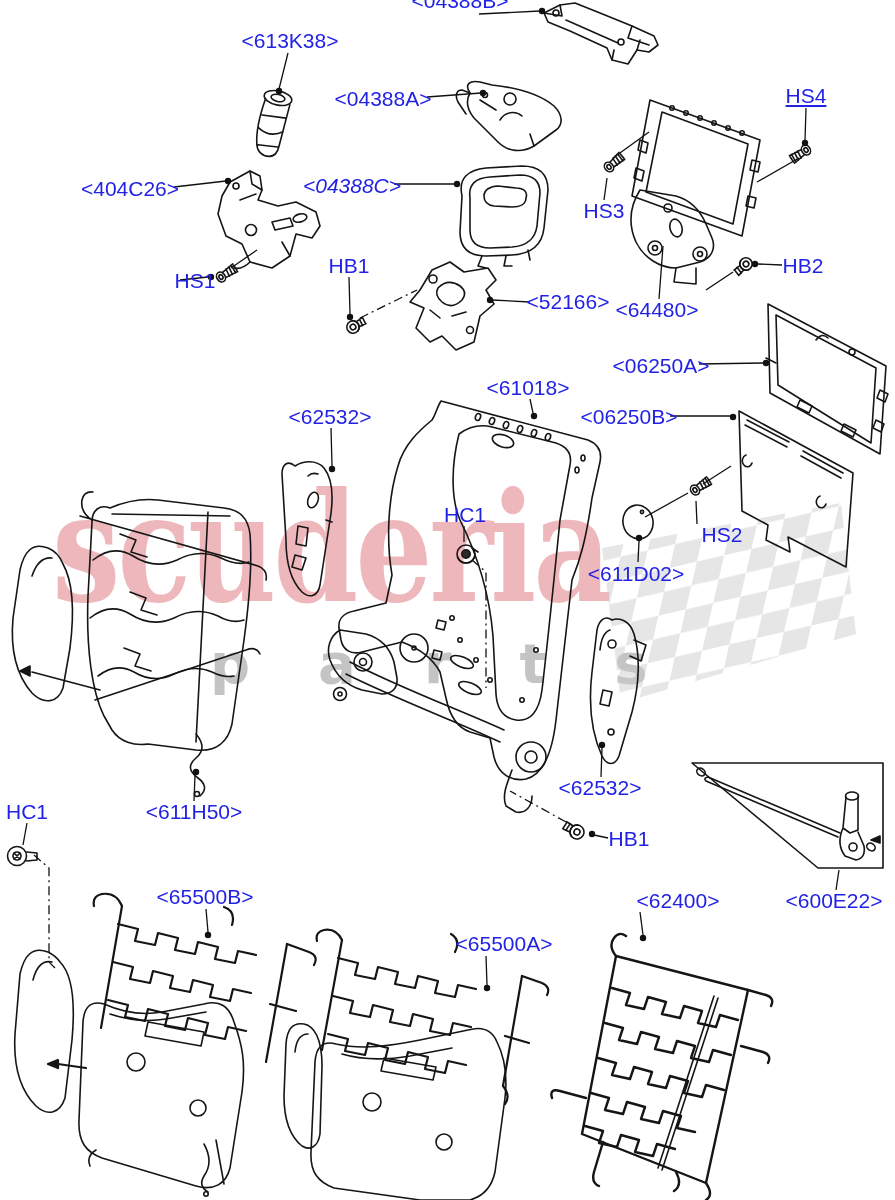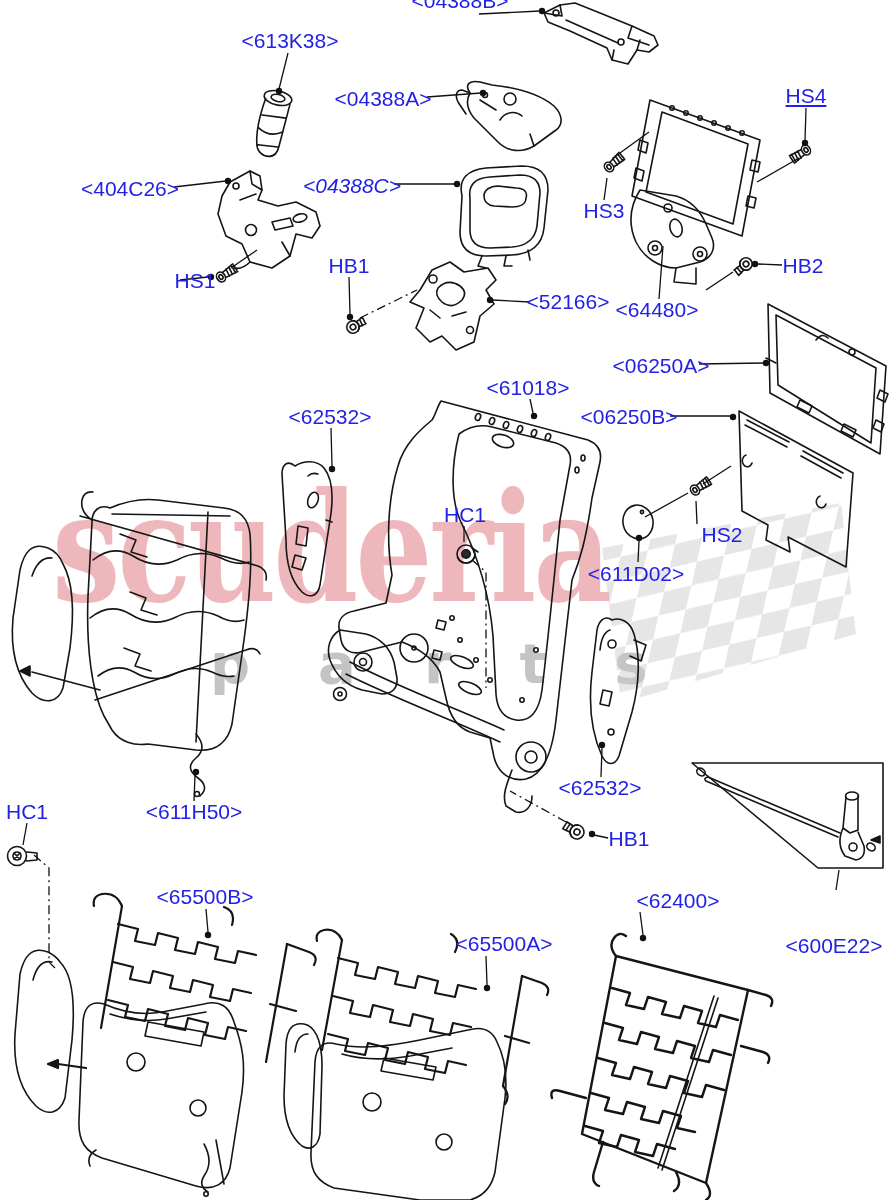--- a/index.html
+++ b/index.html
@@ -381,15 +381,15 @@
       <div class="part-label" style="left: 465px; top: 515px;">HC1</div>
       <div class="part-label" style="left: 636px; top: 574px;">&lt;611D02&gt;</div>
       <div class="part-label" style="left: 722px; top: 535px;">HS2</div>
       <div class="part-label" style="left: 600px; top: 788px;">&lt;62532&gt;</div>
       <div class="part-label" style="left: 27px; top: 812px;">HC1</div>
       <div class="part-label" style="left: 194px; top: 812px;">&lt;611H50&gt;</div>
       <div class="part-label" style="left: 629px; top: 839px;">HB1</div>
       <div class="part-label" style="left: 205px; top: 897px;">&lt;65500B&gt;</div>
       <div class="part-label" style="left: 504px; top: 944px;">&lt;65500A&gt;</div>
       <div class="part-label" style="left: 638px; top: 901px; margin-left: 40px;">&lt;62400&gt;</div>
-      <div class="part-label" style="left: 834px; top: 946px;">&lt;600E22&gt;</div>
+      <div class="part-label" style="left: 834px; top: 901px;">&lt;600E22&gt;</div>
     </div>
 </div>
 
 </body></html>

